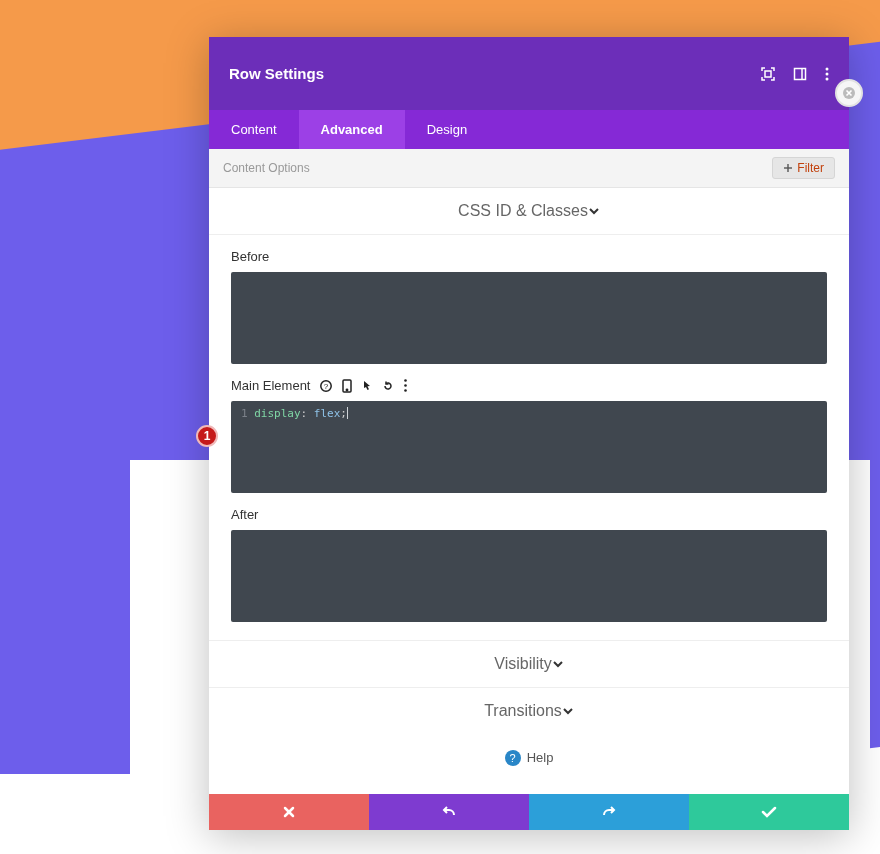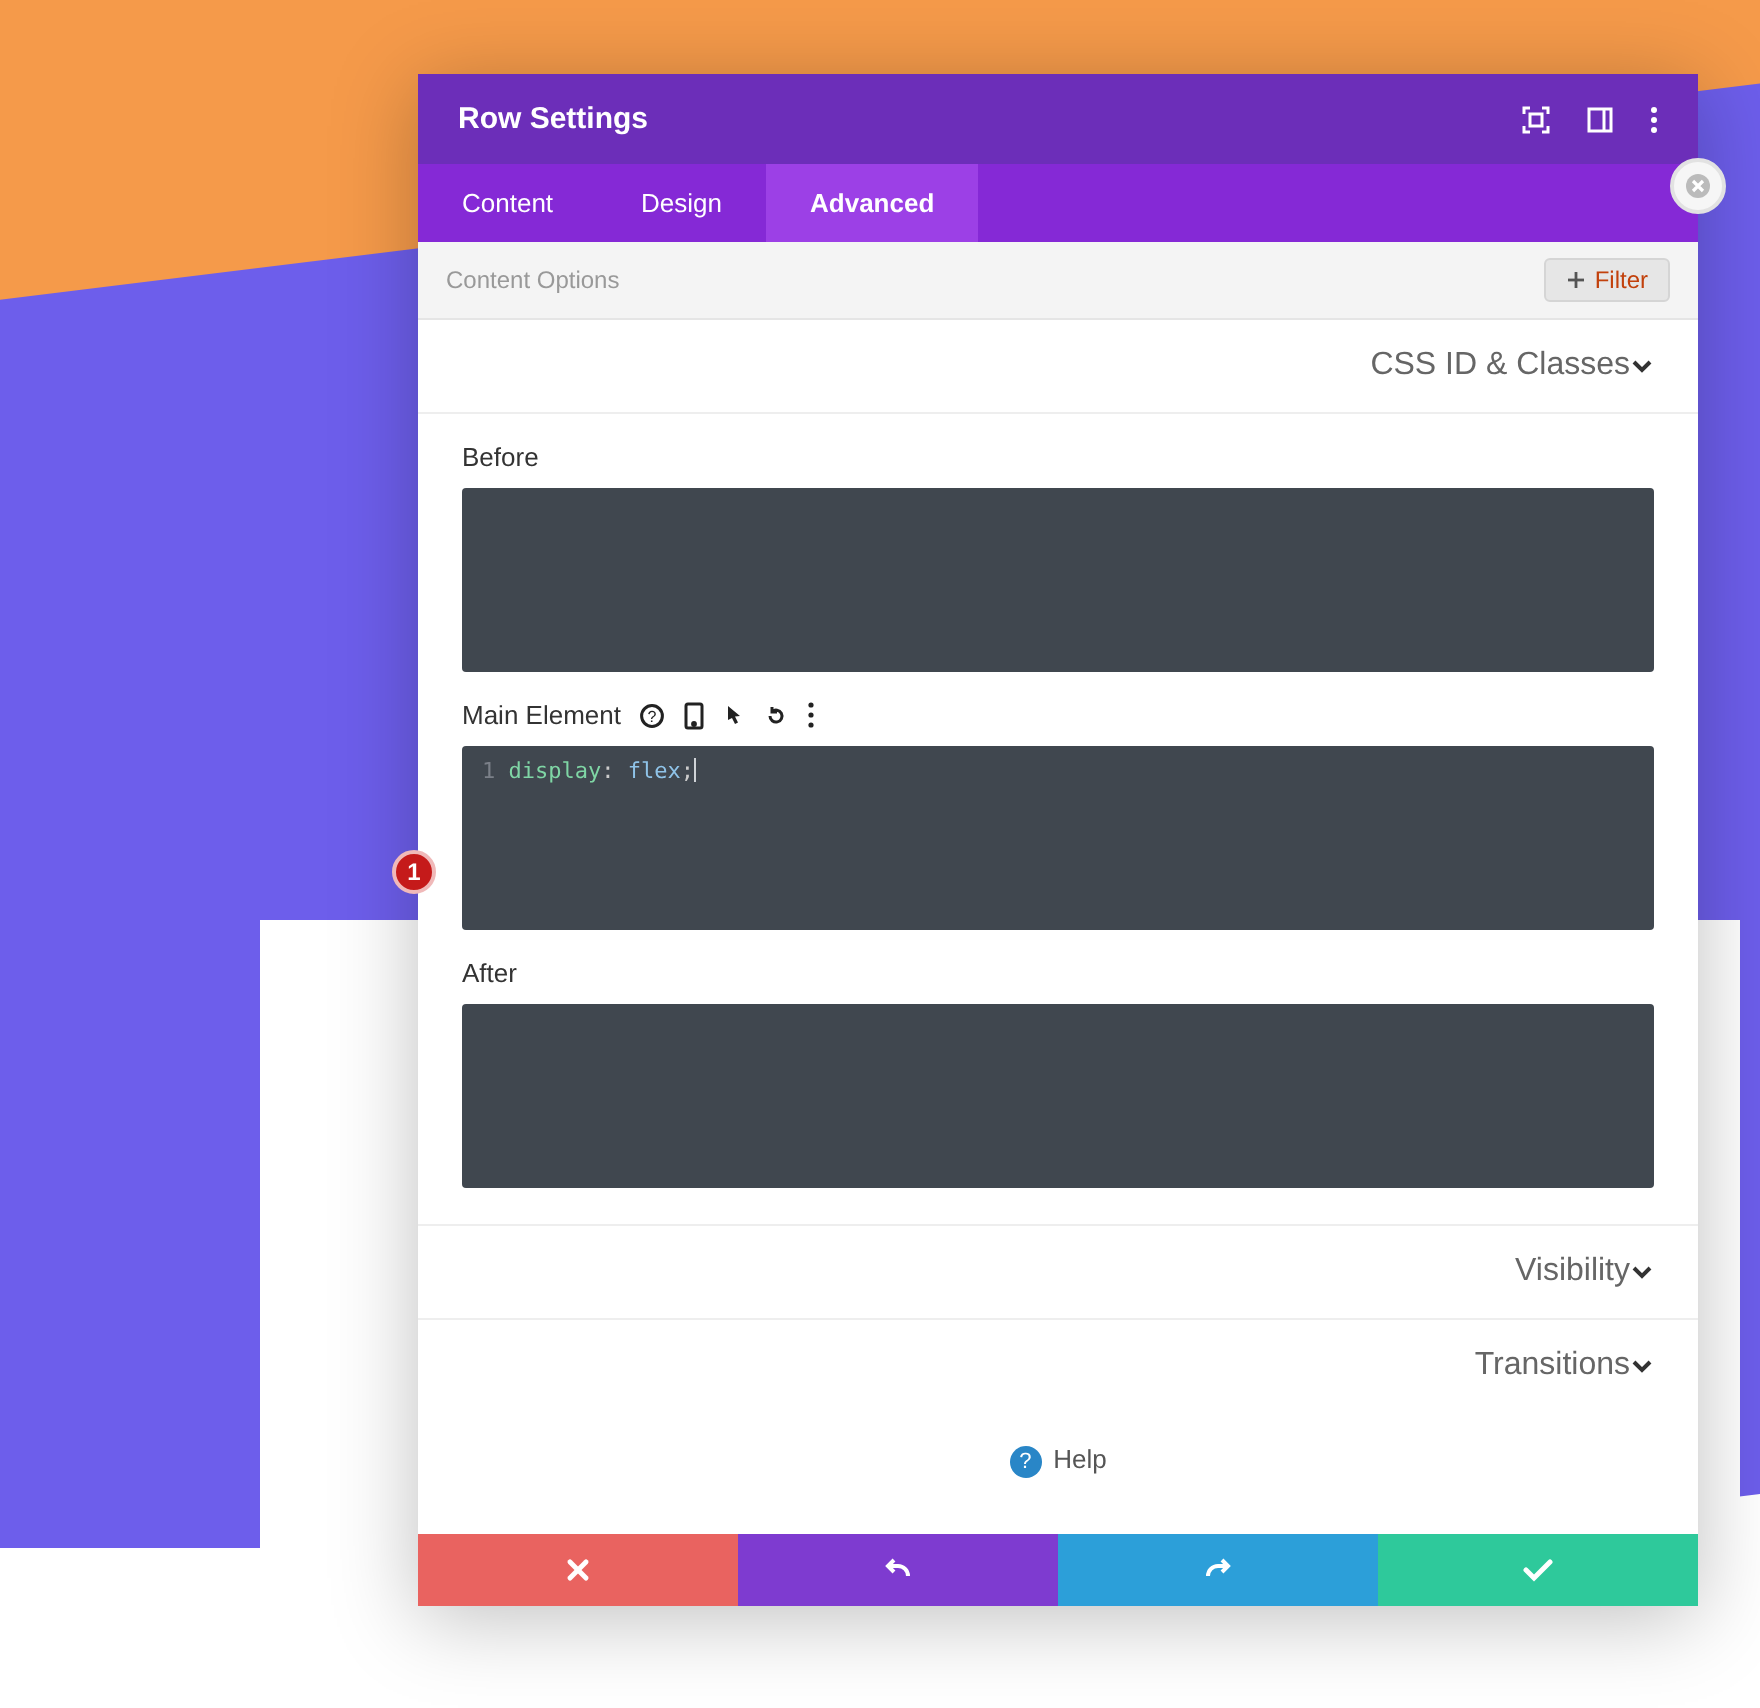--- a/index.html
+++ b/index.html
@@ -7,34 +7,34 @@
   .canvas { position: relative; width: 880px; height: 854px; overflow: hidden; }
 
   
   .bg-orange { position: absolute; top: -60px; left: -40px; width: 1000px; height: 260px; background: #f59a4a; transform: rotate(-7deg); z-index: 0; }
   .bg-purple { position: absolute; top: 96px; left: -40px; width: 1000px; height: 700px; background: #6d5eeb; transform: rotate(-7deg); z-index: 1; }
   .bg-white-card { position: absolute; top: 460px; left: 130px; width: 740px; height: 340px; background: #fff; z-index: 2; }
   .bottom-white { position: absolute; bottom: 0; left: 0; width: 880px; height: 80px; background: #fff; z-index: 2; }
 
   
   .modal { position: absolute; top: 37px; left: 209px; width: 640px; background: #fff; z-index: 10; box-shadow: 0 6px 40px rgba(0,0,0,0.25); display: flex; flex-direction: column; }
-  .modal-header { background: #6c2eb9; color: #fff; padding: 14px 20px; display: flex; align-items: center; justify-content: space-between; }
+  .modal-header { background: #6c2eb9; color: #fff; padding: 28px 20px; display: flex; align-items: center; justify-content: space-between; }
   .modal-title { font-size: 15px; font-weight: 600; }
   .modal-header-icons { display: flex; gap: 18px; align-items: center; }
   .modal-header-icons span { cursor: pointer; }
 
   .modal-tabs { background: #8529d6; display: flex; }
   .tab { color: #fff; font-size: 13px; padding: 12px 22px; cursor: pointer; }
   .tab.active { background: #9c40e6; font-weight: 600; }
 
   .search-bar { display: flex; align-items: center; justify-content: space-between; background: #f4f4f4; border-bottom: 1px solid #e5e5e5; padding: 8px 14px; }
   .search-bar .placeholder { color: #999; font-size: 12px; }
   .filter-btn { display: flex; align-items: center; gap: 4px; background: #e6e6e6; border: 1px solid #d5d5d5; padding: 3px 10px; font-size: 12px; color: #c2410c; border-radius: 3px; cursor: pointer; }
 
-  .section { padding: 14px 22px; border-bottom: 1px solid #eee; display: flex; align-items: center; justify-content: flex-end; cursor: pointer; }
+  .section { padding: 14px 22px; border-bottom: 1px solid #eee; display: flex; align-items: center; justify-content: center; cursor: pointer; }
   .section-title { font-size: 16px; color: #666; font-weight: 400; }
   .section.open .section-title { color: #2ea3b7; }
   .section .chevron { font-size: 14px; color: #333; }
   .section.open .chevron { color: #2ea3b7; }
   .section-right { display: flex; align-items: center; gap: 10px; }
   .section-menu { color: #2ea3b7; font-size: 13px; cursor: pointer; }
 
   .section-body { padding: 0 22px 18px; border-bottom: 1px solid #eee; }
   .field-label { font-size: 13px; color: #333; margin: 14px 0 8px; display: flex; align-items: center; gap: 10px; text-align: center; }
   .field-label-tools { display: flex; gap: 10px; align-items: center; }
@@ -100,22 +100,22 @@
               <circle cx="2" cy="2" r="1.5"></circle>
               <circle cx="2" cy="7" r="1.5"></circle>
               <circle cx="2" cy="12" r="1.5"></circle>
             </svg>
         </span>
       </div>
     </div>
 
     <div class="modal-tabs">
       <div class="tab">Content</div>
+      <div class="tab active">Advanced</div>
       <div class="tab">Design</div>
-      <div class="tab active">Advanced</div>
     </div>
 
     <div class="search-bar">
       <div class="placeholder">Content Options</div>
       <div class="filter-btn">
         <svg width="10" height="10" viewBox="0 0 10 10" stroke="#555" stroke-width="1.4">
             <line x1="5" y1="1" x2="5" y2="9"></line>
             <line x1="1" y1="5" x2="9" y2="5"></line>
           </svg>
         <span>Filter</span>

